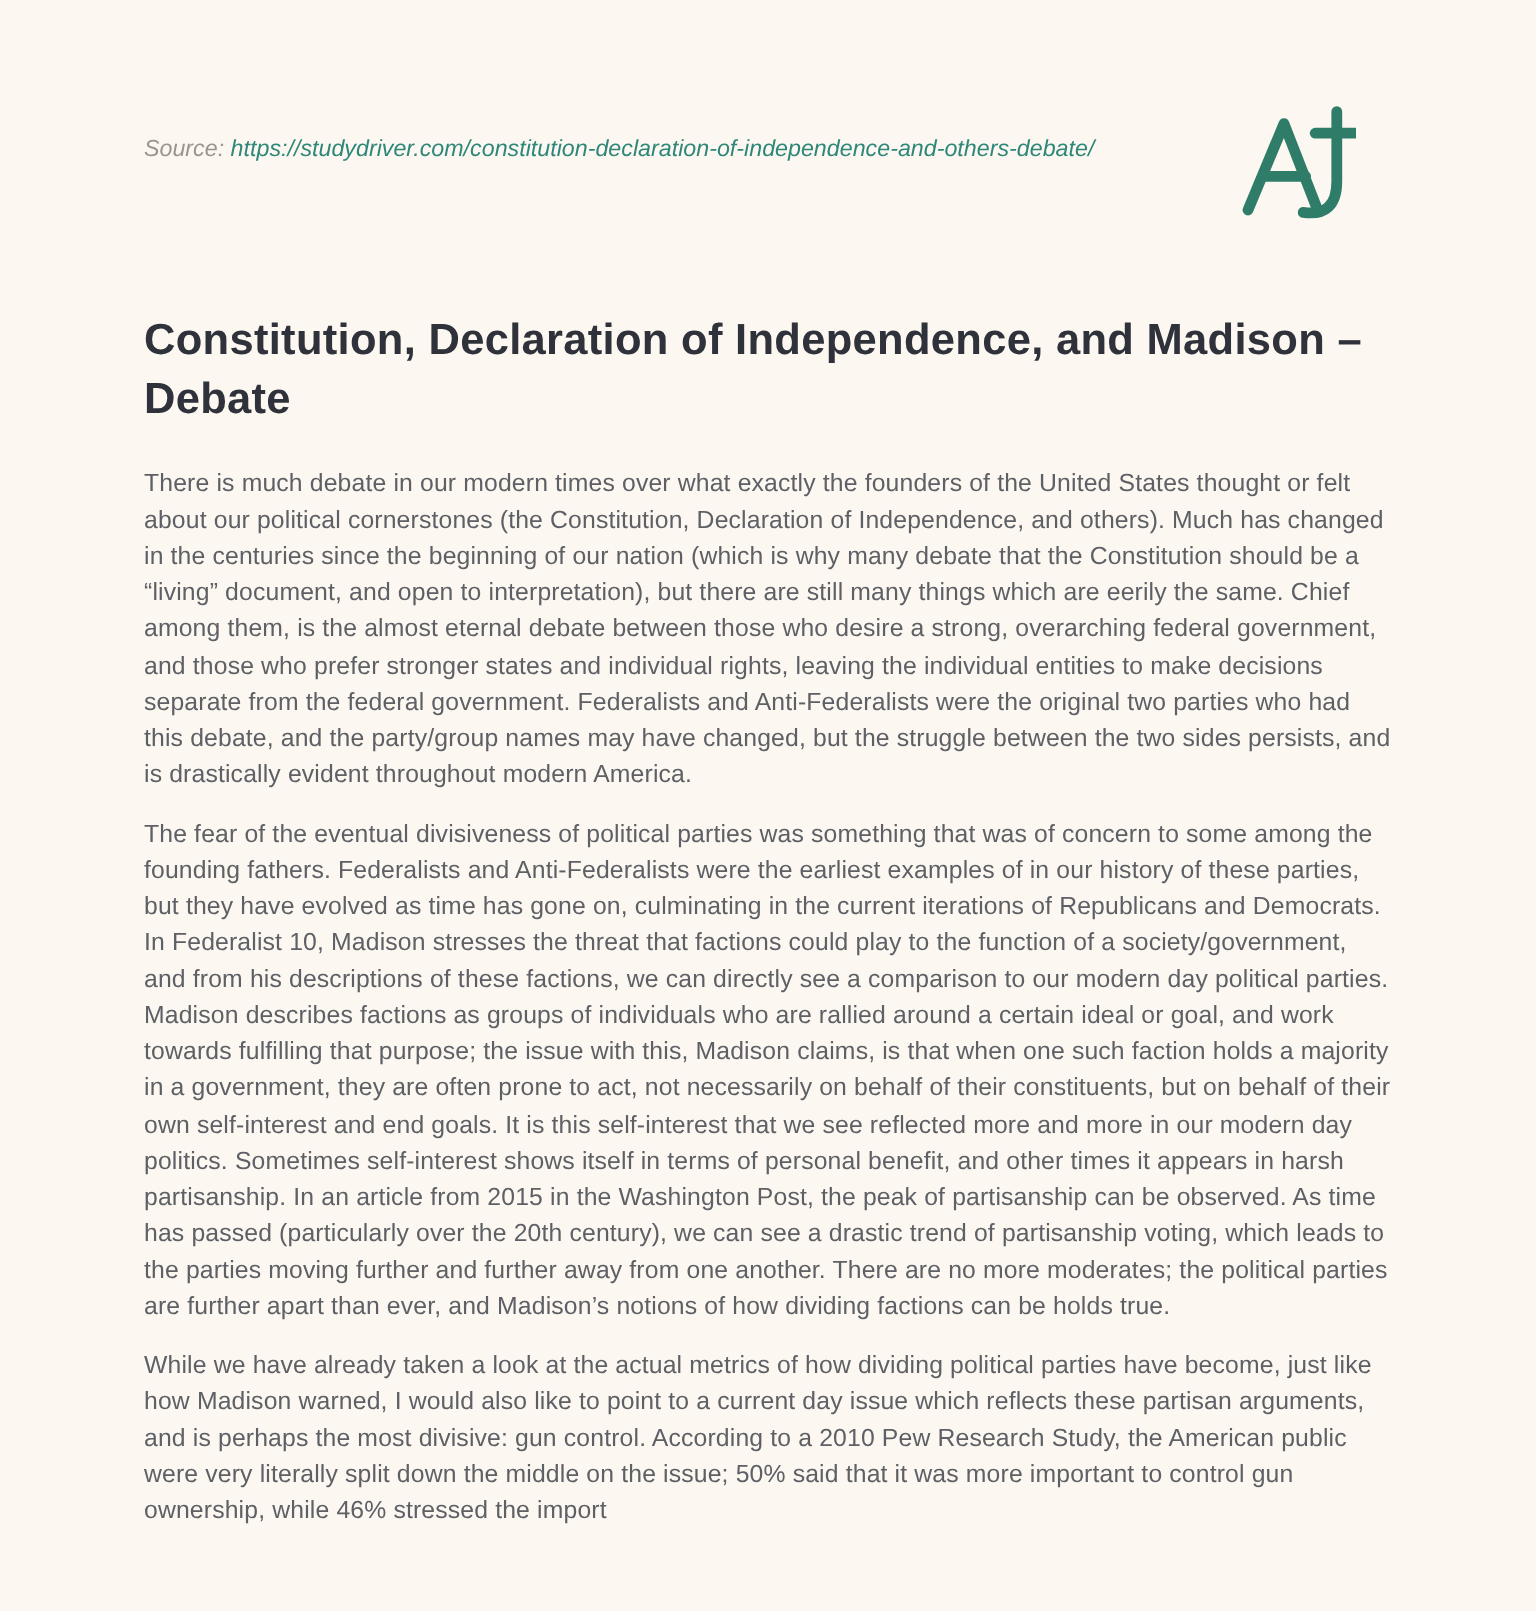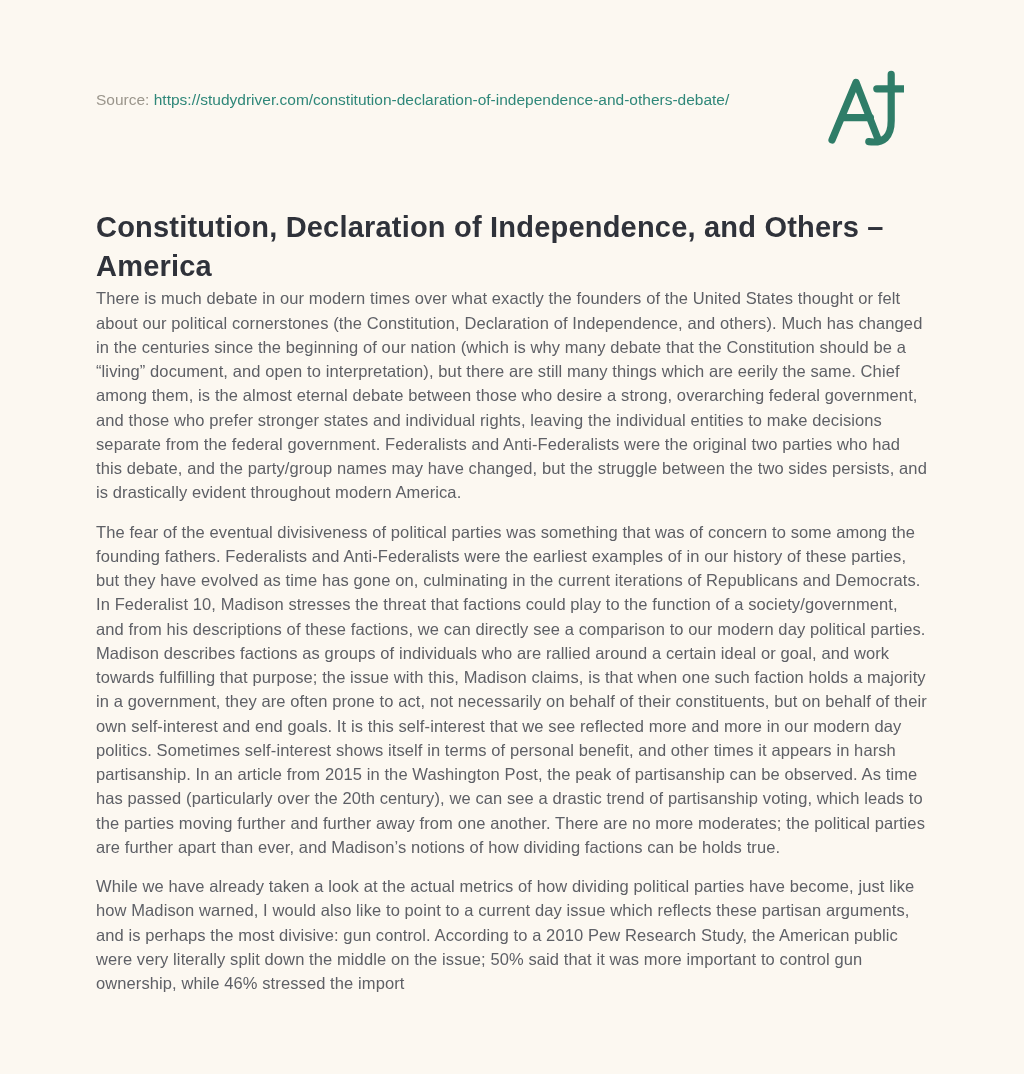--- a/index.html
+++ b/index.html
@@ -20,20 +20,21 @@
     font-weight: 700;
     color: #3a3b44;
     letter-spacing: 0.2px;
   }
   .source-line {
     margin-top: 22px;
     font-size: 15.5px;
     line-height: 1.55;
     color: #9b968c;
     width: 680px;
+    font-style: italic;
   }
   .source-url {
     color: #2f8779;
     text-decoration: none;
     word-break: break-all;
   }
   .logo {
     position: absolute;
     left: 824px;
     top: 70px;
@@ -42,20 +43,21 @@
   }
   .article-title {
     margin-top: 96px;
     font-size: 29px;
     line-height: 1.35;
     font-weight: 600;
     color: #2f323a;
     letter-spacing: 0.2px;
   }
   .body-text {
+    margin-top: 24px;
   }
   .body-text p {
     font-size: 16.5px;
     line-height: 1.47;
     color: #5e6066;
     margin-bottom: 15px;
     letter-spacing: 0.1px;
   }
 </style>
 </head>
@@ -75,21 +77,21 @@
 
         <path d="M10 86 L40 14 L68 86"></path>
         <path d="M24 58 L58 58"></path>
 
         <path d="M84 4 L84 62 Q84 92 56 88"></path>
         <path d="M66 22 L100 22"></path>
       </g>
     </svg>
   </div>
 
-  <h1 class="article-title">Constitution, Declaration of Independence, and Others – America</h1>
+  <h1 class="article-title">Constitution, Declaration of Independence, and Madison – Debate</h1>
 
   <div class="body-text">
     <p>There is much debate in our modern times over what exactly the founders of the United States thought or felt about our political cornerstones (the Constitution, Declaration of Independence, and others). Much has changed in the centuries since the beginning of our nation (which is why many debate that the Constitution should be a “living” document, and open to interpretation), but there are still many things which are eerily the same. Chief among them, is the almost eternal debate between those who desire a strong, overarching federal government, and those who prefer stronger states and individual rights, leaving the individual entities to make decisions separate from the federal government. Federalists and Anti-Federalists were the original two parties who had this debate, and the party/group names may have changed, but the struggle between the two sides persists, and is drastically evident throughout modern America.</p>
     <p>The fear of the eventual divisiveness of political parties was something that was of concern to some among the founding fathers. Federalists and Anti-Federalists were the earliest examples of in our history of these parties, but they have evolved as time has gone on, culminating in the current iterations of Republicans and Democrats. In Federalist 10, Madison stresses the threat that factions could play to the function of a society/government, and from his descriptions of these factions, we can directly see a comparison to our modern day political parties. Madison describes factions as groups of individuals who are rallied around a certain ideal or goal, and work towards fulfilling that purpose; the issue with this, Madison claims, is that when one such faction holds a majority in a government, they are often prone to act, not necessarily on behalf of their constituents, but on behalf of their own self-interest and end goals. It is this self-interest that we see reflected more and more in our modern day politics. Sometimes self-interest shows itself in terms of personal benefit, and other times it appears in harsh partisanship. In an article from 2015 in the Washington Post, the peak of partisanship can be observed. As time has passed (particularly over the 20th century), we can see a drastic trend of partisanship voting, which leads to the parties moving further and further away from one another. There are no more moderates; the political parties are further apart than ever, and Madison’s notions of how dividing factions can be holds true.</p>
     <p>While we have already taken a look at the actual metrics of how dividing political parties have become, just like how Madison warned, I would also like to point to a current day issue which reflects these partisan arguments, and is perhaps the most divisive: gun control. According to a 2010 Pew Research Study, the American public were very literally split down the middle on the issue; 50% said that it was more important to control gun ownership, while 46% stressed the import</p>
   </div>
 
 </div>
 
 </body></html>

